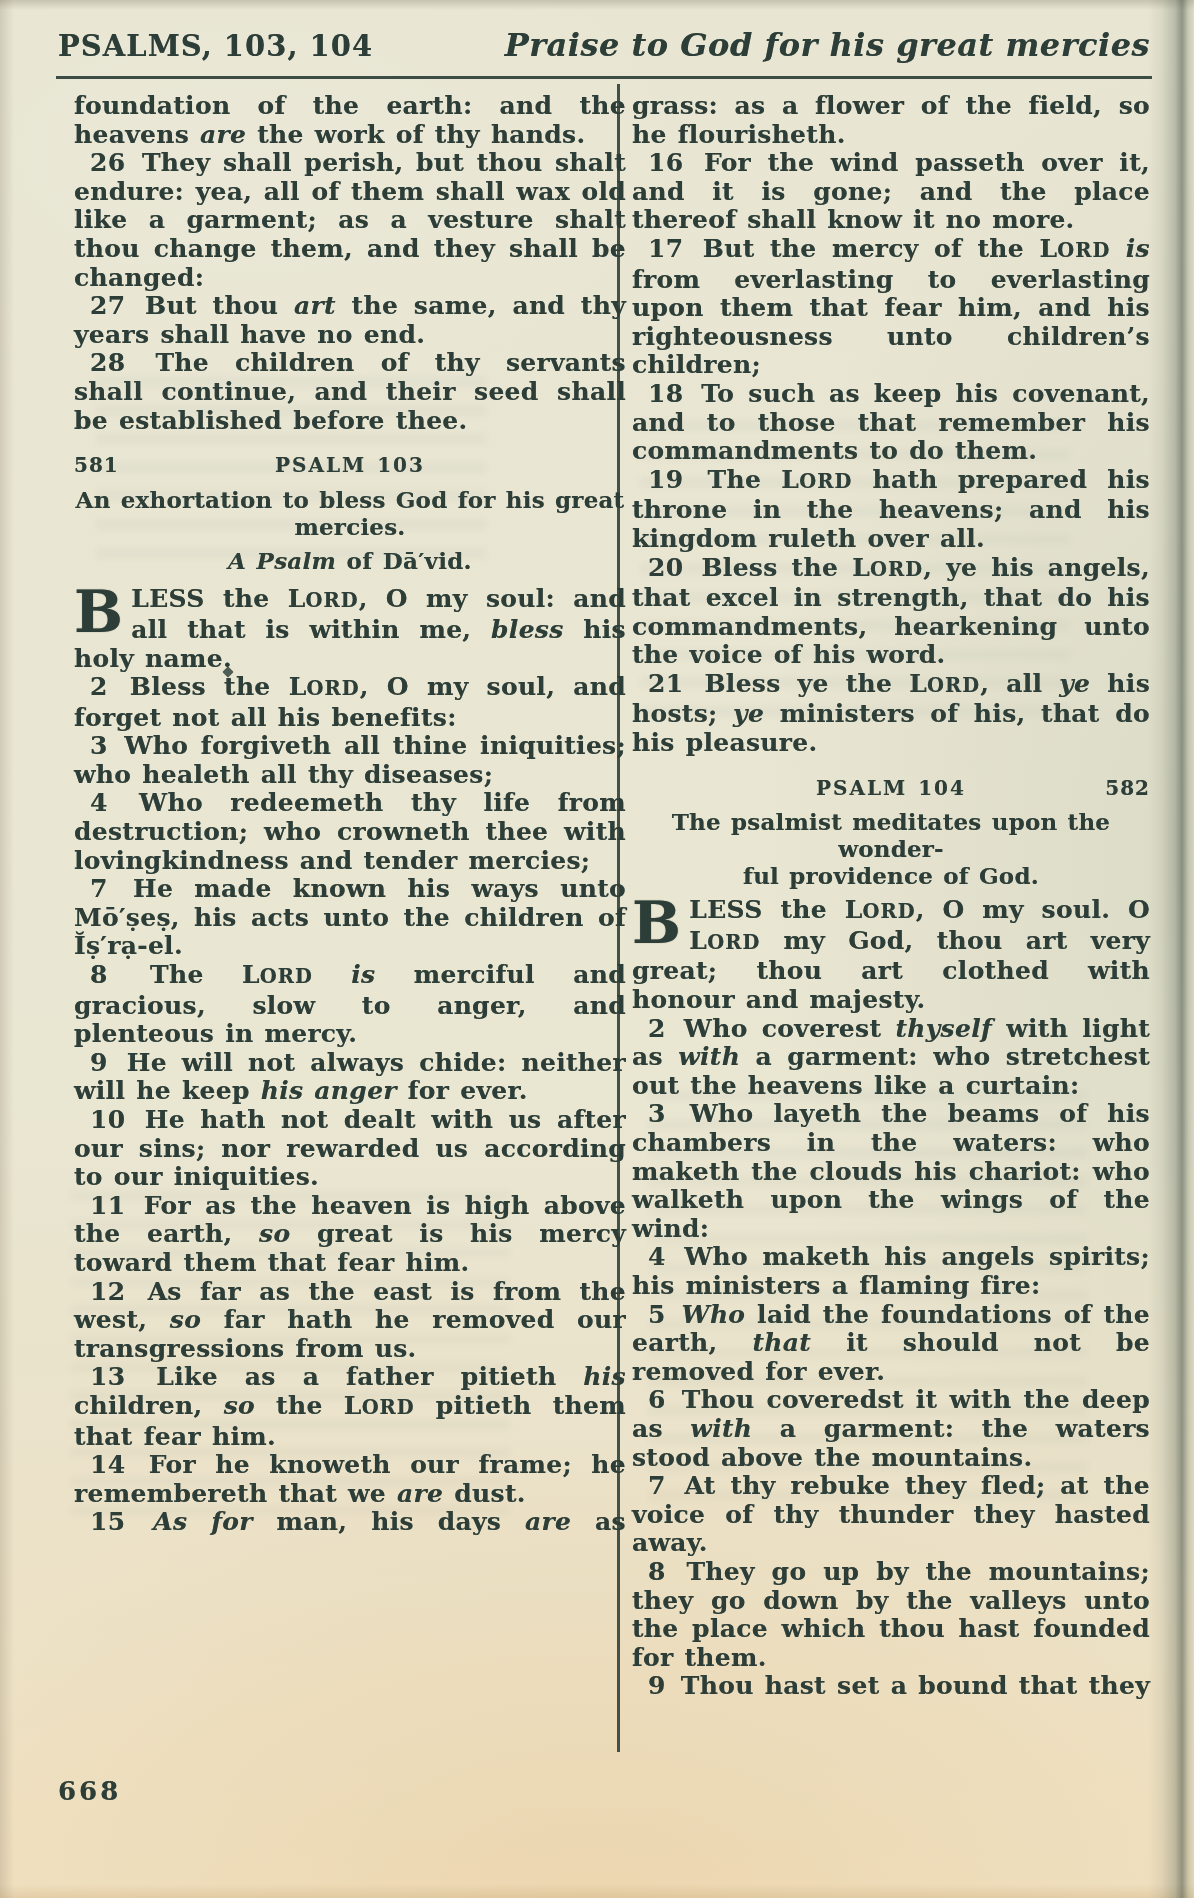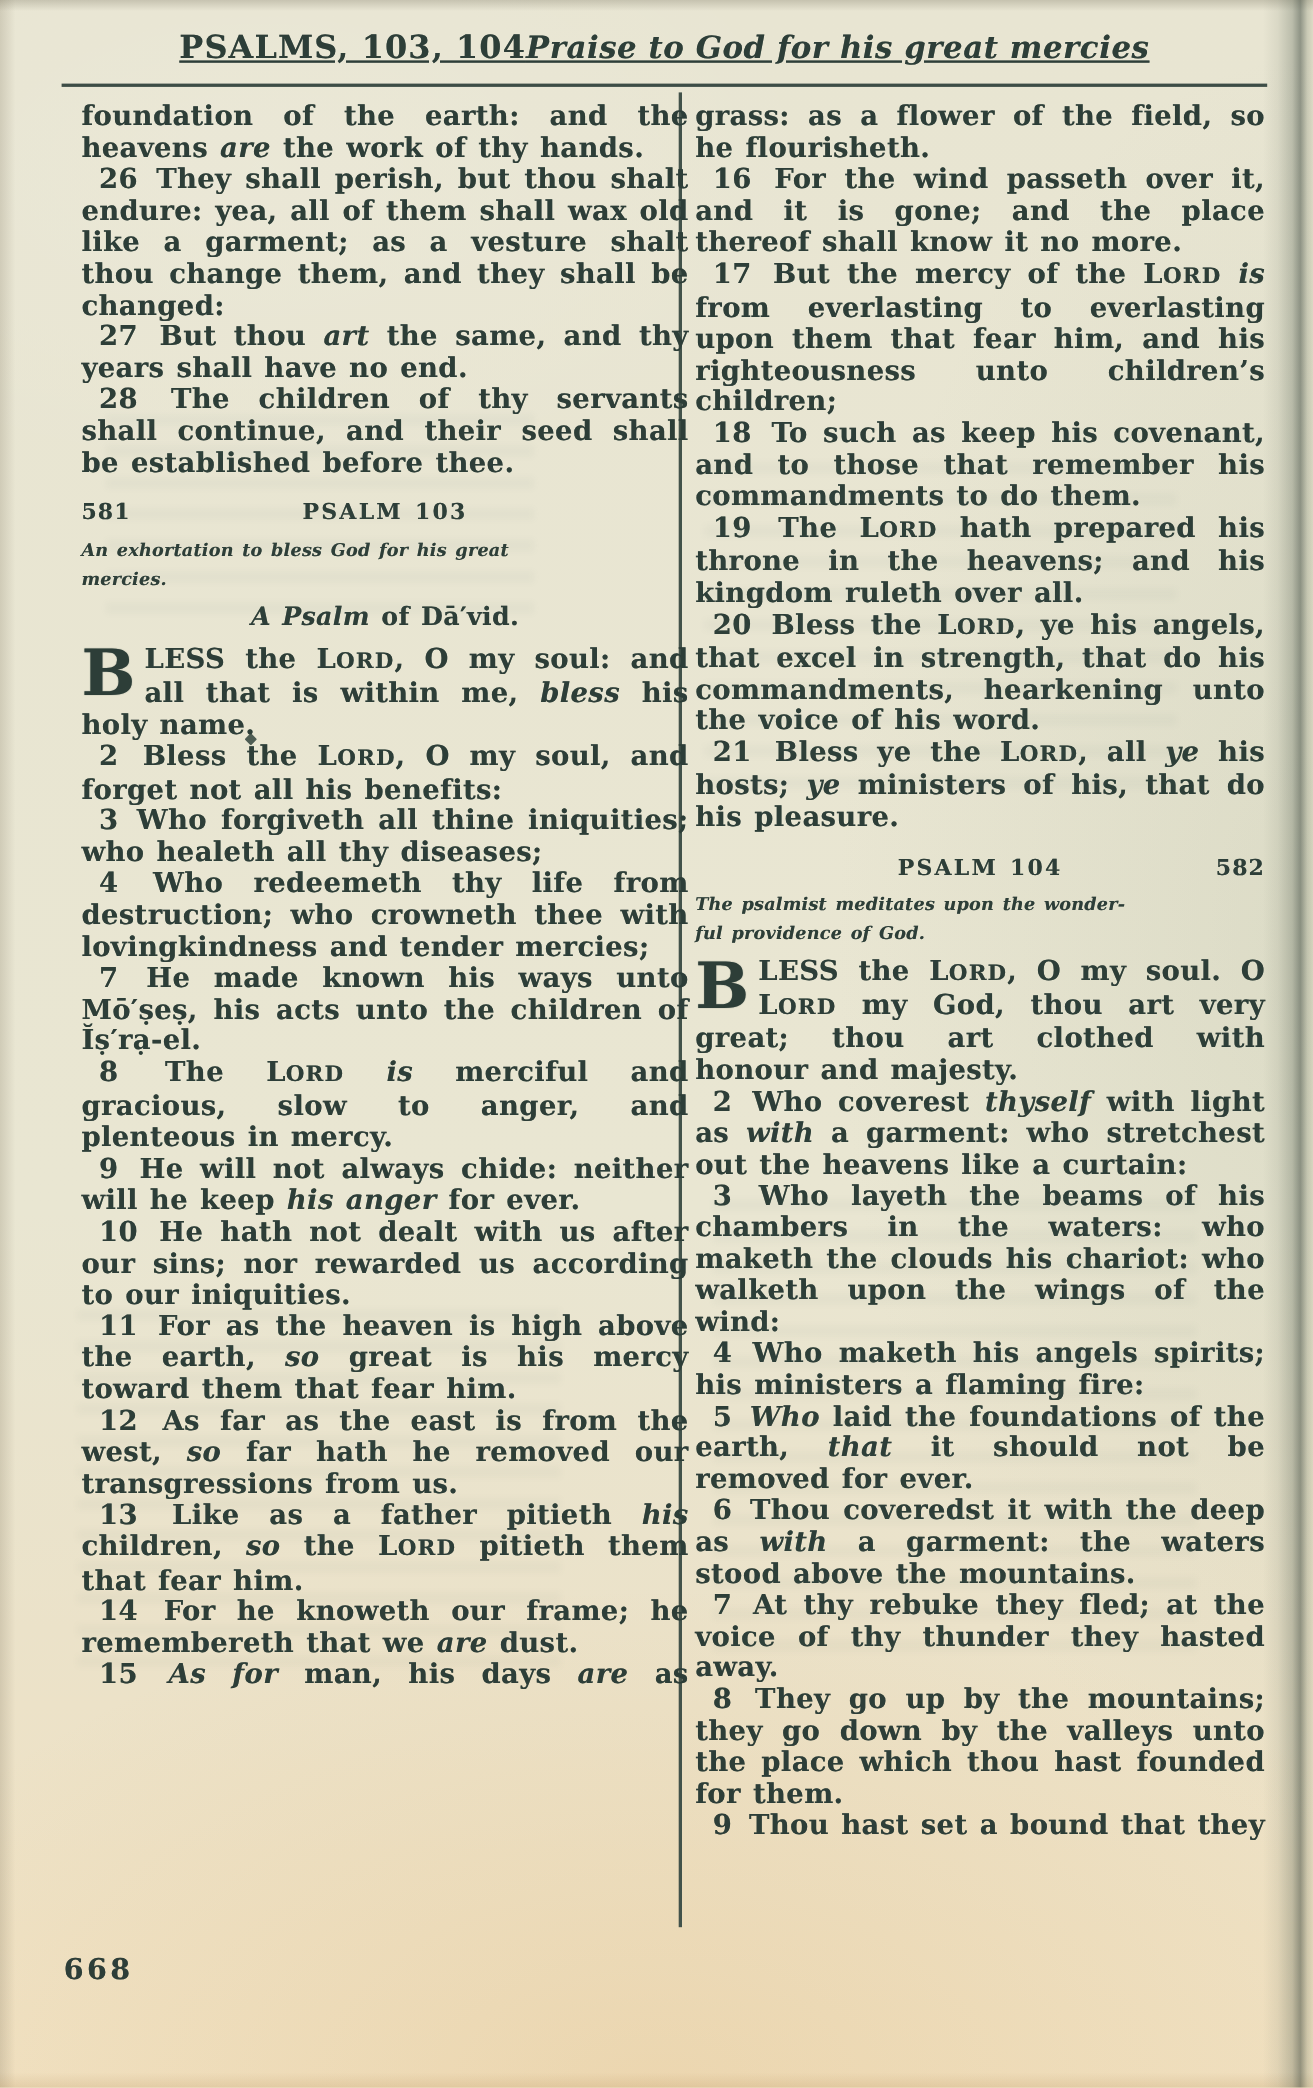--- a/index.html
+++ b/index.html
@@ -7,39 +7,39 @@
     position:relative; width:1194px; height:1898px; overflow:hidden;
     font-family:"DejaVu Serif", serif; font-weight:bold; color:#2d3e38;
     background-color:#e9e6d1;
     background-image:
       radial-gradient(ellipse 900px 500px at 20% 8%, rgba(255,255,255,0.10), transparent 60%),
       radial-gradient(ellipse 1200px 700px at 50% 100%, rgba(214,166,96,0.20), transparent 65%),
       radial-gradient(ellipse 700px 1300px at 100% 45%, rgba(186,192,168,0.28), transparent 62%),
       linear-gradient(180deg, #e8e5d2 0%, #e9e6d2 58%, #ebe2c9 78%, #f1e2c3 100%);
     text-shadow:0 0 0.5px rgba(45,62,56,0.55);
   }
-  .running-head { position:absolute; top:26px; left:58px; width:1092px; display:flex; justify-content:center; align-items:baseline;text-decoration:underline; }
+  .running-head { position:absolute; top:26px; left:58px; width:1092px; display:flex; justify-content:space-between; align-items:baseline; }
   .head-left  { font-size:29px; letter-spacing:1px; }
-  .head-right { font-size:28px; font-style:italic; letter-spacing:0.5px; }
+  .head-right { font-size:32px; font-style:italic; letter-spacing:0.5px; }
   .rule { position:absolute; top:76px; left:56px; width:1096px; height:3px; background:#3d4d46; }
   .columns { position:absolute; top:92px; left:58px; width:1092px; font-size:25px; line-height:28.6px; text-align:justify; letter-spacing:0.3px; word-spacing:2px; }
   .divider { position:absolute; left:559px; top:-8px; width:3px; height:1668px; background:#42524a; }
   .col-left  { position:absolute; left:16px;   width:552px; }
   .col-right { position:absolute; left:574px; width:518px; }
   .verse { margin:0; text-indent:16px; }
   .verse.noindent { text-indent:0; }
   .verse.jlast { text-align-last:justify; }
   .vnum { margin-right:4px; }
   i { font-style:italic; }
   sc { font-size:0.78em; letter-spacing:1px; }
   .dropcap { float:left; font-size:58px; line-height:49px; margin:3px 8px 0 0; text-shadow:0 0 1px rgba(45,62,56,0.6); }
   .ps-head { position:relative; margin:16px 0 6px; font-size:20px; text-align:center; letter-spacing:2px; text-indent:0; }
   .ps-num-left  { position:absolute; left:0;  letter-spacing:1px; }
   .ps-num-right { position:absolute; right:0; letter-spacing:1px; }
-  .ps-summary { font-style:italic; font-size:16px; line-height:27px; margin:0 0 7px; text-indent:0; letter-spacing:0.2px; }
+  .ps-summary { font-size:23px; line-height:27px; text-align:center; margin:0 0 7px; text-indent:0; letter-spacing:0.2px; }
   .ps-attrib  { font-size:23px; text-align:center; margin:0 0 10px; text-indent:0; }
   .page-number { position:absolute; top:1776px; left:58px; width:1092px; font-size:26px; letter-spacing:3px; }
   .ink-mark { position:absolute; left:224px; top:668px; width:8px; height:8px; background:#32443d; transform:rotate(45deg); border-radius:1px; opacity:0.85; }
   .ghost { position:absolute; filter:blur(3px); opacity:0.30; pointer-events:none;
     background:repeating-linear-gradient(180deg, rgba(96,118,106,0.14) 0px, rgba(96,118,106,0.14) 11px, transparent 11px, transparent 28.6px); }
   .g1 { left:96px;  top:376px;  width:390px; height:200px; }
   .g2 { left:640px; top:420px;  width:430px; height:310px; }
   .g3 { left:70px;  top:1190px; width:440px; height:330px; }
   .g4 { left:648px; top:1090px; width:440px; height:420px; }
   .edge { position:absolute; pointer-events:none; }

